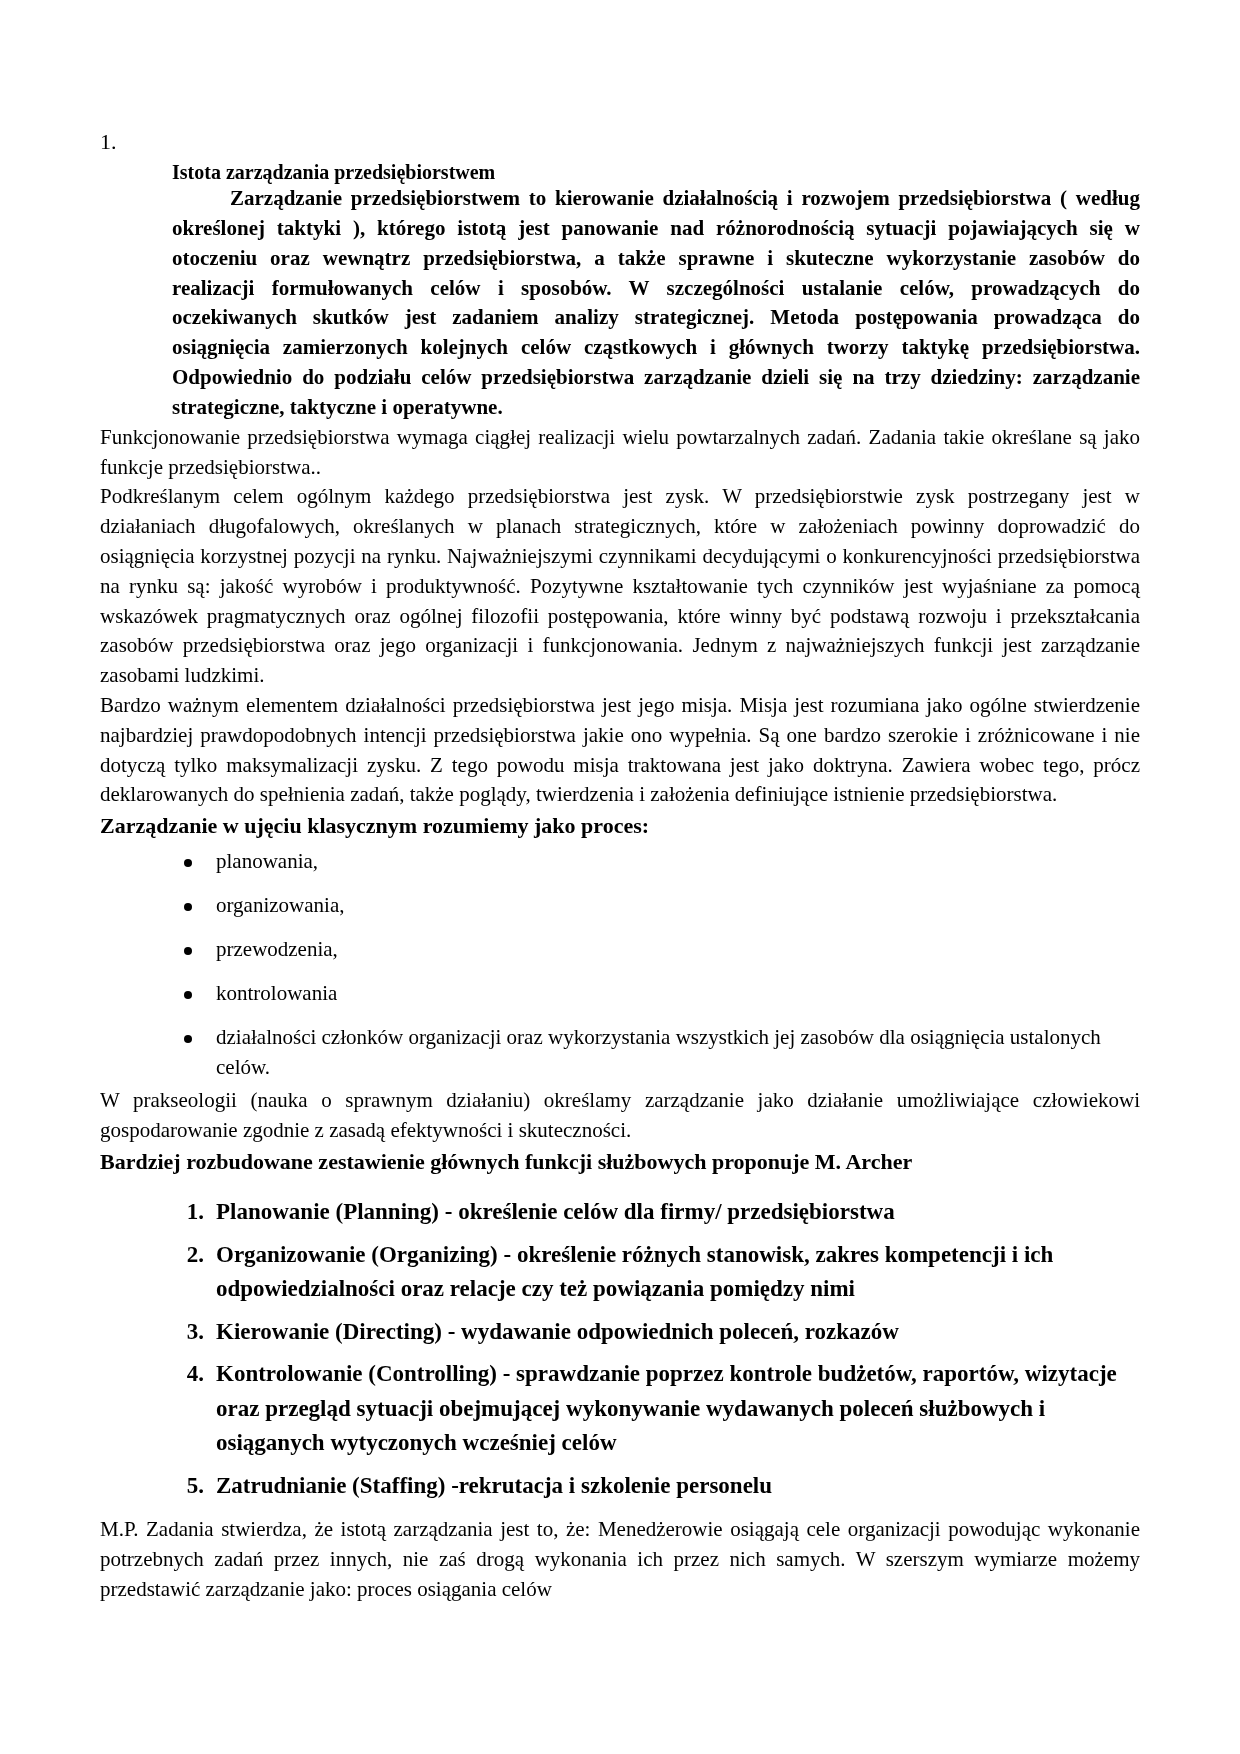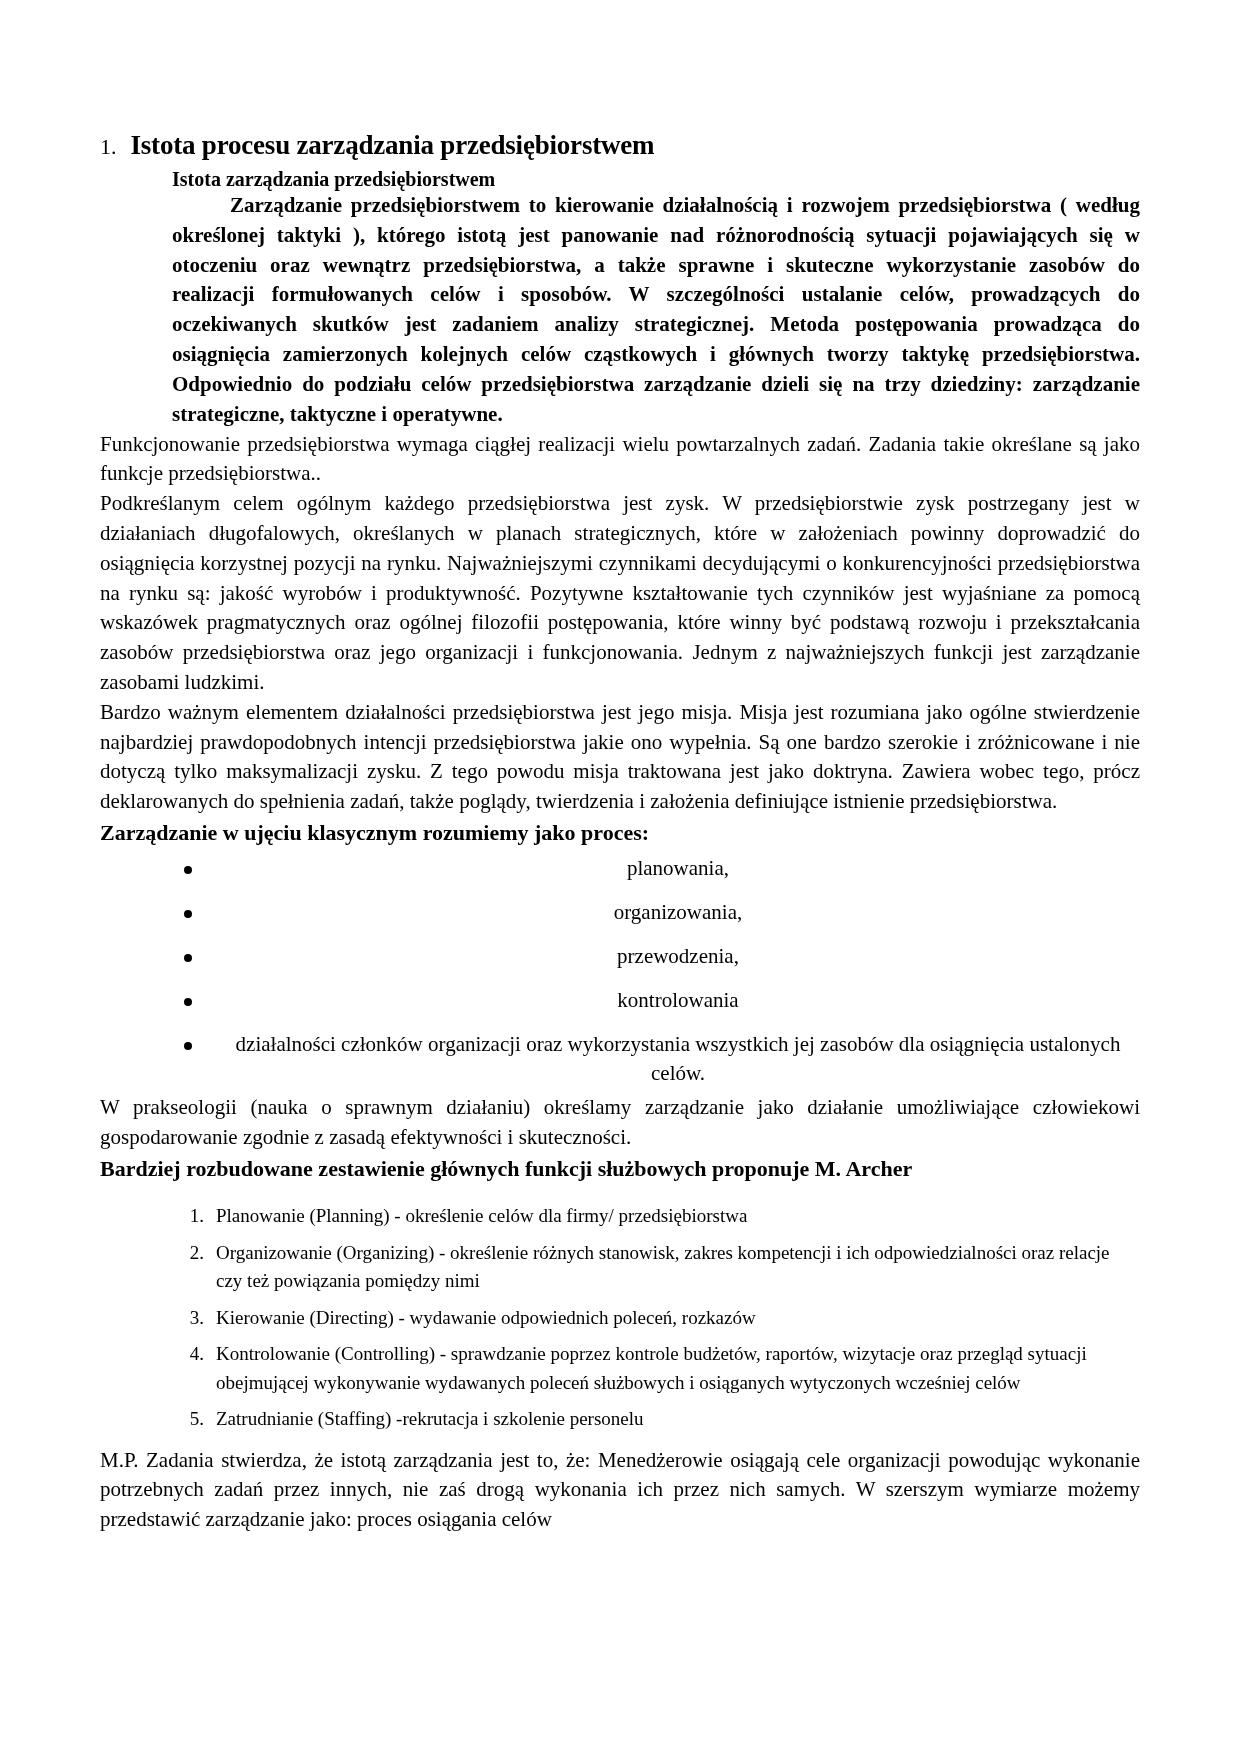--- a/index.html
+++ b/index.html
@@ -76,21 +76,20 @@
     text-align: left;
   }
 
   
   ul.bullets {
     list-style: none;
     margin: 6px 0 0 0;
     padding: 0 0 0 72px;
     font-size: 21px;
     line-height: 1.42;
-    text-align: center;
   }
   ul.bullets > li {
     position: relative;
     padding-left: 44px;
     margin: 0 0 14px 0;
   }
   ul.bullets > li:last-child {
     margin-bottom: 4px;
   }
   ul.bullets > li::before {
@@ -102,23 +101,24 @@
     height: 8px;
     background: #000;
     border-radius: 50%;
   }
 
   
   ol.numbers {
     list-style: none;
     margin: 18px 0 12px 0;
     padding: 0 0 0 70px;
-    font-size: 19px;
+    font-size: 23px;
     line-height: 1.5;
     counter-reset: archer;
+    font-weight: bold;
   }
   ol.numbers > li {
     position: relative;
     padding-left: 46px;
     margin: 0 0 8px 0;
     counter-increment: archer;
   }
   ol.numbers > li::before {
     content: counter(archer) ".";
     position: absolute;
@@ -132,21 +132,20 @@
     margin-top: 10px;
   }
 </style>
 </head>
 <body>
 
 <div class="page">
 
   <div class="doc-heading">
     <span class="doc-heading-num">1.</span>
-    <span class="doc-heading-text">Istota procesu zarządzania przedsiębiorstwem</span>
   </div>
 
   <div class="sub-heading">Istota zarządzania przedsiębiorstwem</div>
 
   <p class="para indent-block first-line-indent">Zarządzanie przedsiębiorstwem to kierowanie działalnością i rozwojem przedsiębiorstwa ( według określonej taktyki ), którego istotą jest panowanie nad różnorodnością sytuacji pojawiających się w otoczeniu oraz wewnątrz przedsiębiorstwa, a także sprawne i skuteczne wykorzystanie zasobów do realizacji formułowanych celów i sposobów. W szczególności ustalanie celów, prowadzących do oczekiwanych skutków jest zadaniem analizy strategicznej. Metoda postępowania prowadząca do osiągnięcia zamierzonych kolejnych celów cząstkowych i głównych tworzy taktykę przedsiębiorstwa. Odpowiednio do podziału celów przedsiębiorstwa zarządzanie dzieli się na trzy dziedziny: zarządzanie strategiczne, taktyczne i operatywne.</p>
 
 
   <p class="para">Funkcjonowanie przedsiębiorstwa wymaga ciągłej  realizacji wielu powtarzalnych zadań. Zadania takie określane są jako funkcje przedsiębiorstwa..</p>
 
   <p class="para">Podkreślanym celem ogólnym każdego przedsiębiorstwa jest zysk. W przedsiębiorstwie zysk postrzegany jest w działaniach długofalowych, określanych w planach strategicznych, które w założeniach powinny doprowadzić do osiągnięcia korzystnej pozycji na rynku. Najważniejszymi czynnikami decydującymi o konkurencyjności przedsiębiorstwa na rynku są: jakość wyrobów i produktywność. Pozytywne kształtowanie tych czynników jest wyjaśniane za pomocą wskazówek pragmatycznych oraz ogólnej filozofii postępowania, które winny być podstawą rozwoju i przekształcania zasobów przedsiębiorstwa oraz jego organizacji i funkcjonowania. Jednym z najważniejszych funkcji jest  zarządzanie zasobami ludzkimi.</p>

